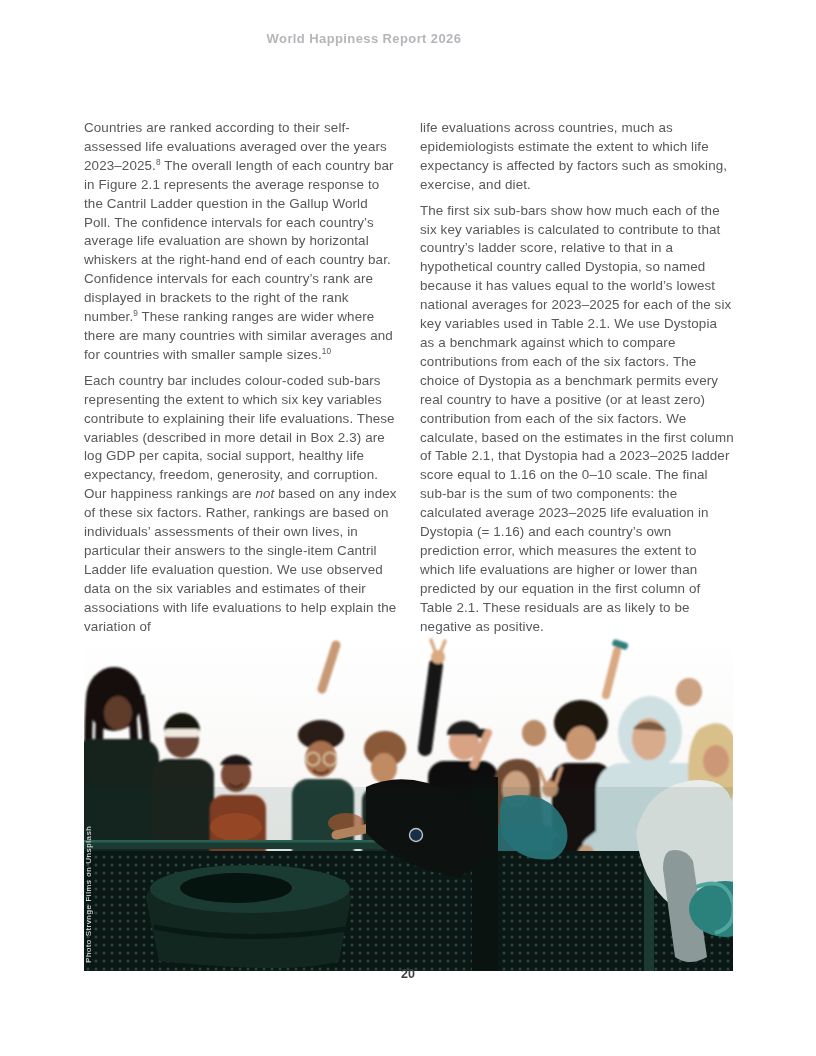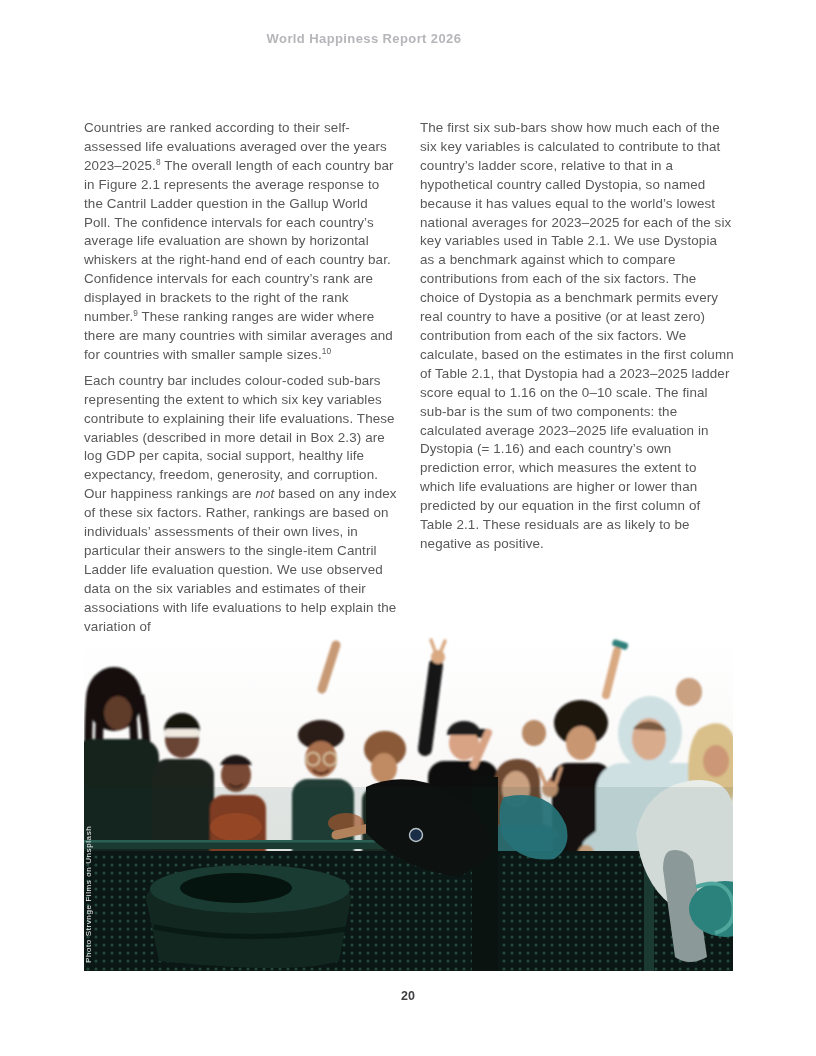--- a/index.html
+++ b/index.html
@@ -41,37 +41,38 @@
     position:absolute;
     left:9px;bottom:8px;
     transform-origin:0 100%;
     transform:rotate(-90deg);
     white-space:nowrap;
     font-size:8px;
     letter-spacing:.6px;
     color:#f2f3f2;
   }
   .page-footer{
-    position:absolute;top:989px;left:0;width:816px;
+    position:absolute;top:967px;left:0;width:816px;
     text-align:center;
     font-size:12.5px;font-weight:bold;
     color:#404043;
   }
 </style>
 </head>
 <body>
 
 <div class="report-header">World Happiness Report 2026</div>
 
 <main class="columns">
   <div class="col">
     <p><span>Countries are ranked according to their self-assessed life evaluations averaged over the years 2023–2025.</span><sup>8</sup><span> The overall length of each country bar in Figure 2.1 represents the average response to the Cantril Ladder question in the Gallup World Poll. The confidence intervals for each country’s average life evaluation are shown by horizontal whiskers at the right-hand end of each country bar. Confidence intervals for each country’s rank are displayed in brackets to the right of the rank number.</span><sup>9</sup><span> These ranking ranges are wider where there are many countries with similar averages and for countries with smaller sample sizes.</span><sup>10</sup></p>
     <p><span>Each country bar includes colour-coded sub-bars representing the extent to which six key variables contribute to explaining their life evaluations. These variables (described in more detail in Box 2.3) are log GDP per capita, social support, healthy life expectancy, freedom, generosity, and corruption. Our happiness rankings are </span><em>not</em><span> based on any index of these six factors. Rather, rankings are based on individuals’ assessments of their own lives, in particular their answers to the single-item Cantril Ladder life evaluation question. We use observed data on the six variables and estimates of their associations with life evaluations to help explain the variation of</span></p>
   </div>
   <div class="col">
+    <p><span>life evaluations across countries, much as epidemiologists estimate the extent to which life expectancy is affected by factors such as smoking, exercise, and diet.</span></p>
     <p><span>The first six sub-bars show how much each of the six key variables is calculated to contribute to that country’s ladder score, relative to that in a hypothetical country called Dystopia, so named because it has values equal to the world’s lowest national averages for 2023–2025 for each of the six key variables used in Table 2.1. We use Dystopia as a benchmark against which to compare contributions from each of the six factors. The choice of Dystopia as a benchmark permits every real country to have a positive (or at least zero) contribution from each of the six factors. We calculate, based on the estimates in the first column of Table 2.1, that Dystopia had a 2023–2025 ladder score equal to 1.16 on the 0–10 scale. The final sub-bar is the sum of two components: the calculated average 2023–2025 life evaluation in Dystopia (= 1.16) and each country’s own prediction error, which measures the extent to which life evaluations are higher or lower than predicted by our equation in the first column of Table 2.1. These residuals are as likely to be negative as positive.</span></p>
   </div>
 </main>
 
 <figure class="photo">
   <svg viewBox="0 0 649 334" preserveAspectRatio="none" aria-hidden="true">
     <defs>
       <linearGradient id="sky" x1="0" y1="0" x2="0" y2="1">
         <stop offset="0" stop-color="#ffffff"></stop>
         <stop offset="1" stop-color="#f1efec"></stop>

